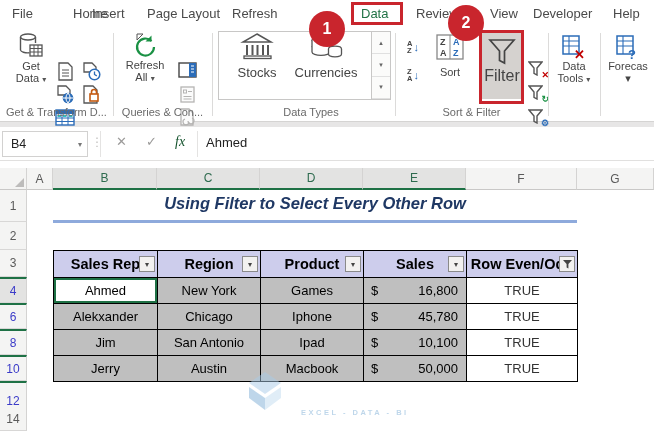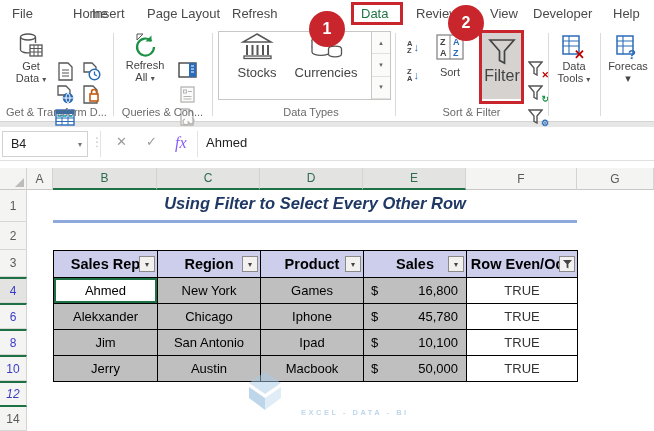--- a/index.html
+++ b/index.html
@@ -37,21 +37,21 @@
   .filterbtn { position:absolute; left:482px; top:3px; width:40px; height:68px; background:#D5D2CF; display:flex; flex-direction:column; align-items:center; padding-top:6px; }
   .funnel-small { position:relative; width:18px; height:16px; }
   .funnel-small .ovl { position:absolute; right:-3px; bottom:-3px; font-size:9px; font-weight:bold; }
   
   .formula-row { position:absolute; left:0; top:127px; width:654px; height:34px; background:#fff; border-bottom:1px solid #E1E0DF; z-index:2; }
   .namebox { position:absolute; left:2px; top:4px; width:86px; height:26px; border:1px solid #D2D1D0; background:#fff;
     font-size:12.5px; color:#222; display:flex; align-items:center; padding-left:8px; }
   .namebox .dd { position:absolute; right:5px; font-size:8px; color:#777; }
   .fdots { position:absolute; left:91px; top:8px; color:#C0BFBE; font-size:12px; letter-spacing:0; }
   .fbtn { position:absolute; top:7px; font-size:13px; color:#9B9A99; }
-  .fxlbl { font-style:italic; font-family:"Liberation Serif", serif; font-size:16px; color:#8b5cf6; }
+  .fxlbl { font-style:italic; font-family:"Liberation Serif", serif; font-size:14px; color:#14532d; }
   .fsep { position:absolute; top:4px; height:26px; width:1px; background:#E4E3E2; }
   .fvalue { position:absolute; left:206px; top:8px; font-size:13px; color:#222; }
   
   .colheaders { position:absolute; left:0; top:168px; width:654px; height:22px; z-index:1; }
   .colh { position:absolute; top:0; height:22px; background:#F4F4F3; border-right:1px solid #D4D3D2; border-bottom:1px solid #C9C8C7;
     font-size:12px; color:#5a5a5a; display:flex; align-items:center; justify-content:center; }
   .colh.sel { background:#E3E3E2; color:#2E6B4F; border-bottom:2px solid #1E7145; }
   .selectall { position:absolute; left:0; top:0; width:27px; height:22px; background:#F4F4F3; border-right:1px solid #D4D3D2; border-bottom:1px solid #C9C8C7; }
   .selectall:after { content:""; position:absolute; right:2px; bottom:2px; border-left:9px solid transparent; border-bottom:9px solid #BDBCBB; }
   .rowheaders { position:absolute; left:0; top:190px; width:27px; z-index:1; }
@@ -333,21 +333,21 @@
     <div class="colh" style="left: 577px; width: 77px;">G</div>
   </div>
 <div class="rowheaders">
     <div class="rowh" style="top: 0px; height: 32px;">1</div>
     <div class="rowh" style="top: 32px; height: 28px;">2</div>
     <div class="rowh" style="top: 60px; height: 27px;">3</div>
     <div class="rowh filtered selrow" style="top: 87px; height: 26px;">4</div>
     <div class="rowh filtered" style="top: 113px; height: 26px;">6</div>
     <div class="rowh filtered" style="top: 139px; height: 26px;">8</div>
     <div class="rowh filtered" style="top: 165px; height: 26px;">10</div>
-    <div class="rowh filtered lastfiltered" style="top: 191px; height: 26px; font-style: italic;">12</div>
+    <div class="rowh filtered lastfiltered" style="top: 191px; height: 40px;">12</div>
     <div class="rowh" style="top: 217px; height: 24px;">14</div>
   </div>
 
 <div class="sheet-title">Using Filter to Select Every Other Row</div>
 <div class="title-underline"></div>
 
 <table class="xl">
   <colgroup>
     <col style="width:104px">
       <col style="width:103px">

